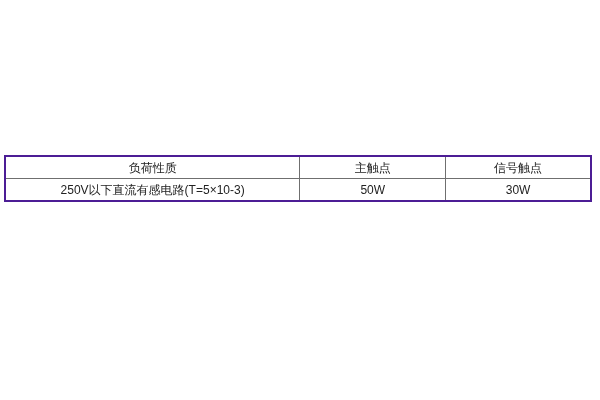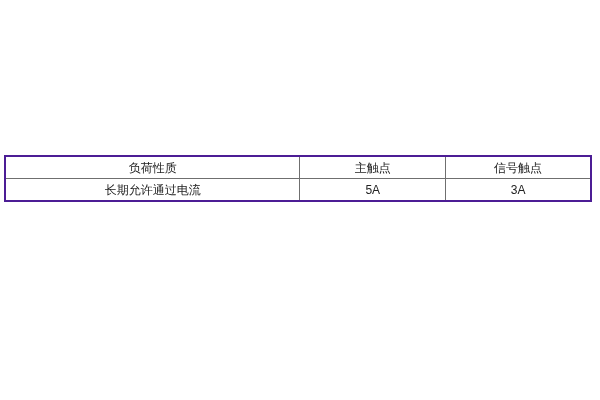--- a/index.html
+++ b/index.html
@@ -53,19 +53,19 @@
       <col class="c-main">
       <col class="c-signal">
     </colgroup>
     <tbody>
       <tr>
         <th>负荷性质</th>
         <th>主触点</th>
         <th>信号触点</th>
       </tr>
       <tr>
-        <td>长期允许通过电流</td>
-        <td>5A</td>
-        <td>3A</td>
+        <td>250V以下直流有感电路(T=5×10-3)</td>
+        <td>50W</td>
+        <td>30W</td>
       </tr>
     </tbody>
   </table>
 </div>
 
 </body></html>

